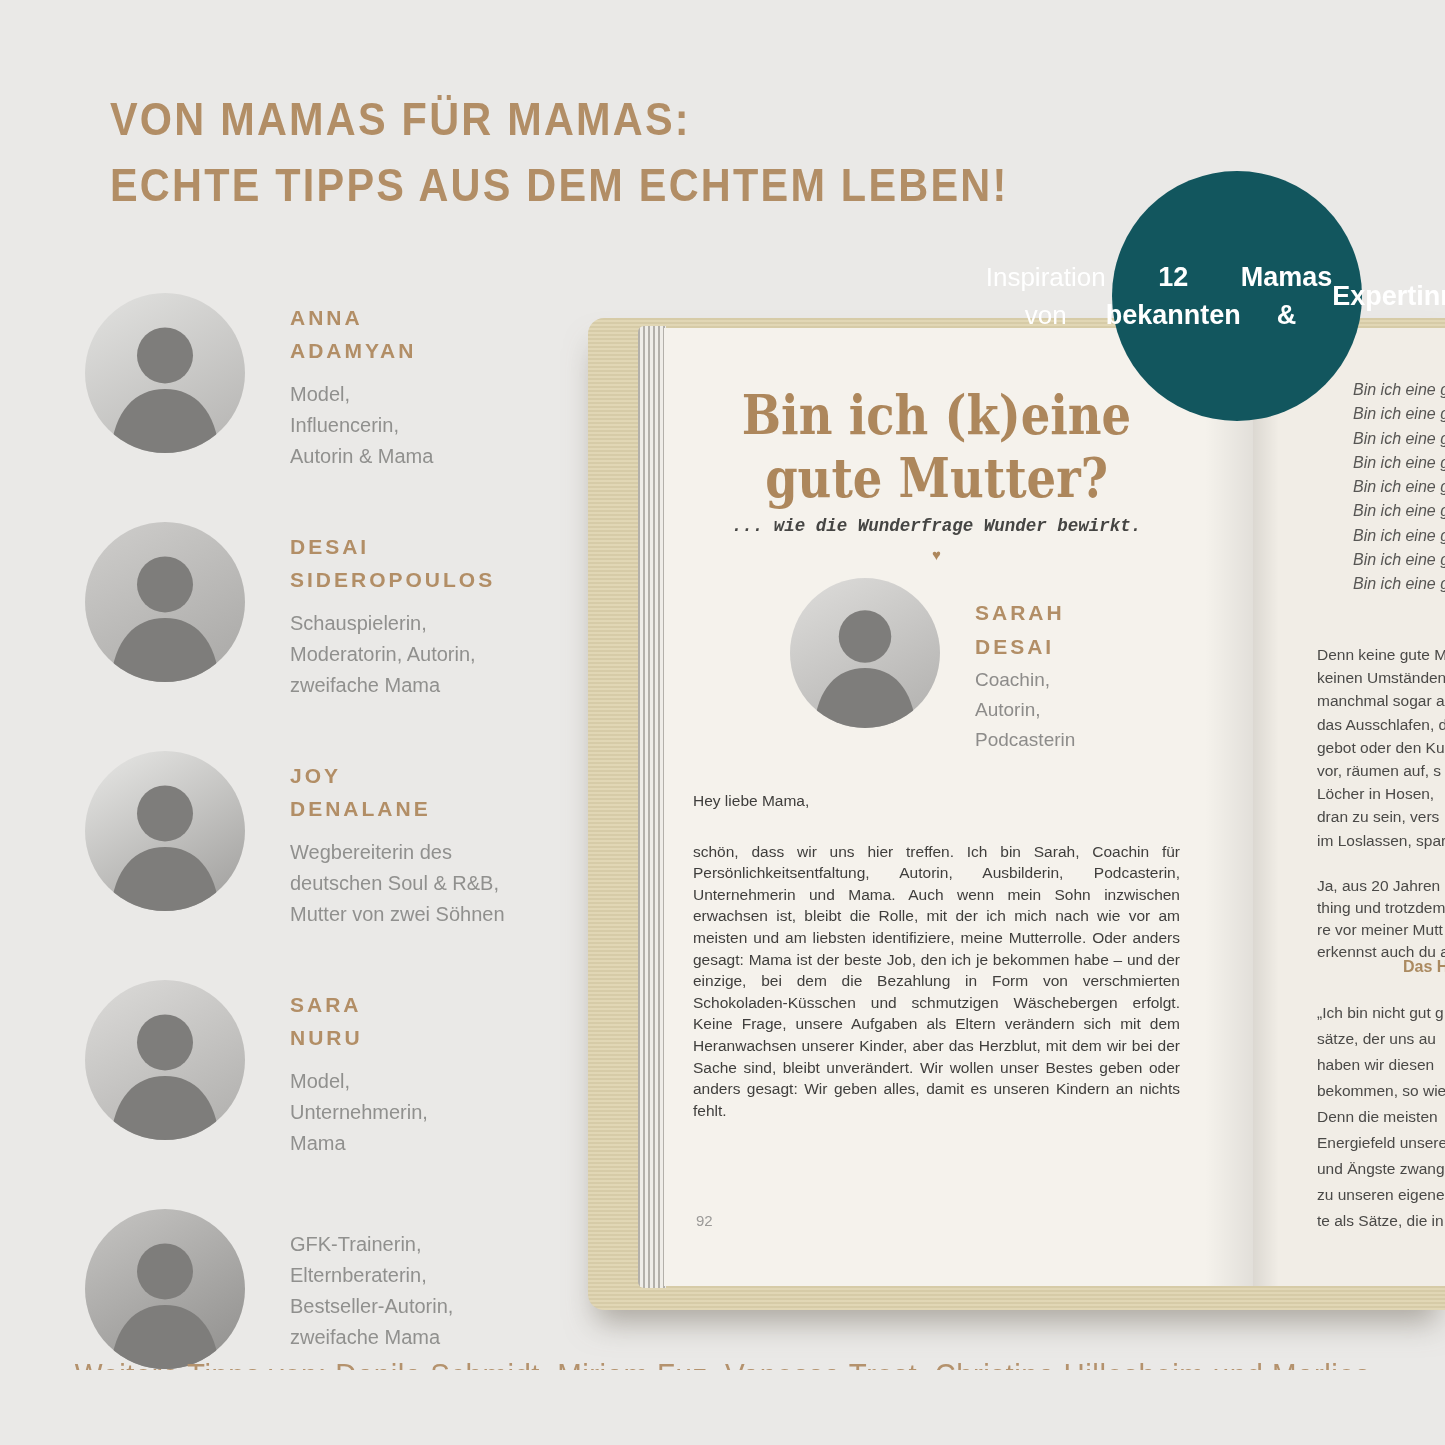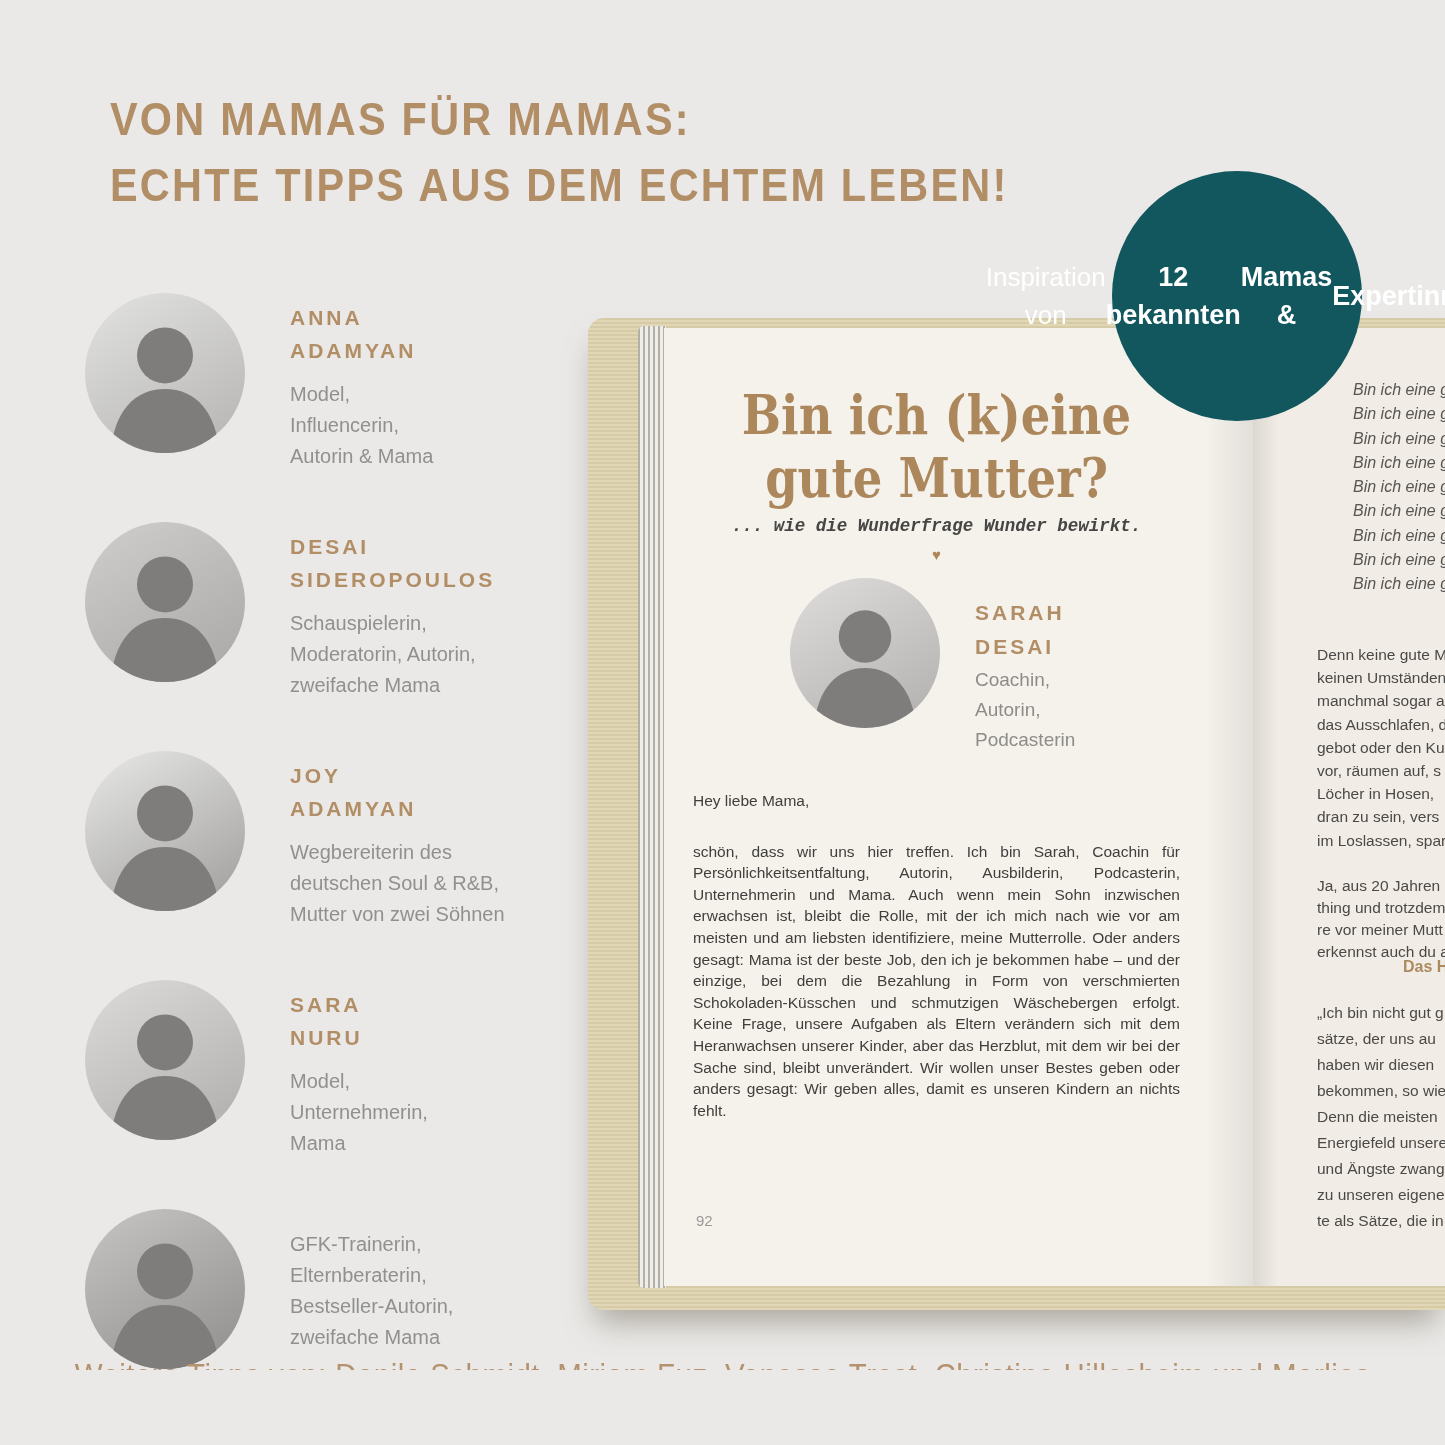--- a/index.html
+++ b/index.html
@@ -128,21 +128,21 @@
 
     <div class="contributor">
       <div class="photo pbg3">
         <svg viewBox="0 0 100 100">
           <circle class="sil" cx="50" cy="39" r="17.5"></circle>
           <path class="sil" d="M50 60 C31 60 18 74 16 100 L84 100 C82 74 69 60 50 60 Z"></path>
         </svg>
       </div>
       <div class="ctext">
         <div class="cname">JOY
-ADAMYAN</div>
+DENALANE</div>
         <div class="cdesc">Wegbereiterin des
 deutschen Soul &amp; R&amp;B,
 Mutter von zwei Söhnen</div>
       </div>
     </div>
 
     <div class="contributor">
       <div class="photo pbg4">
         <svg viewBox="0 0 100 100">
           <circle class="sil" cx="50" cy="39" r="17.5"></circle>

